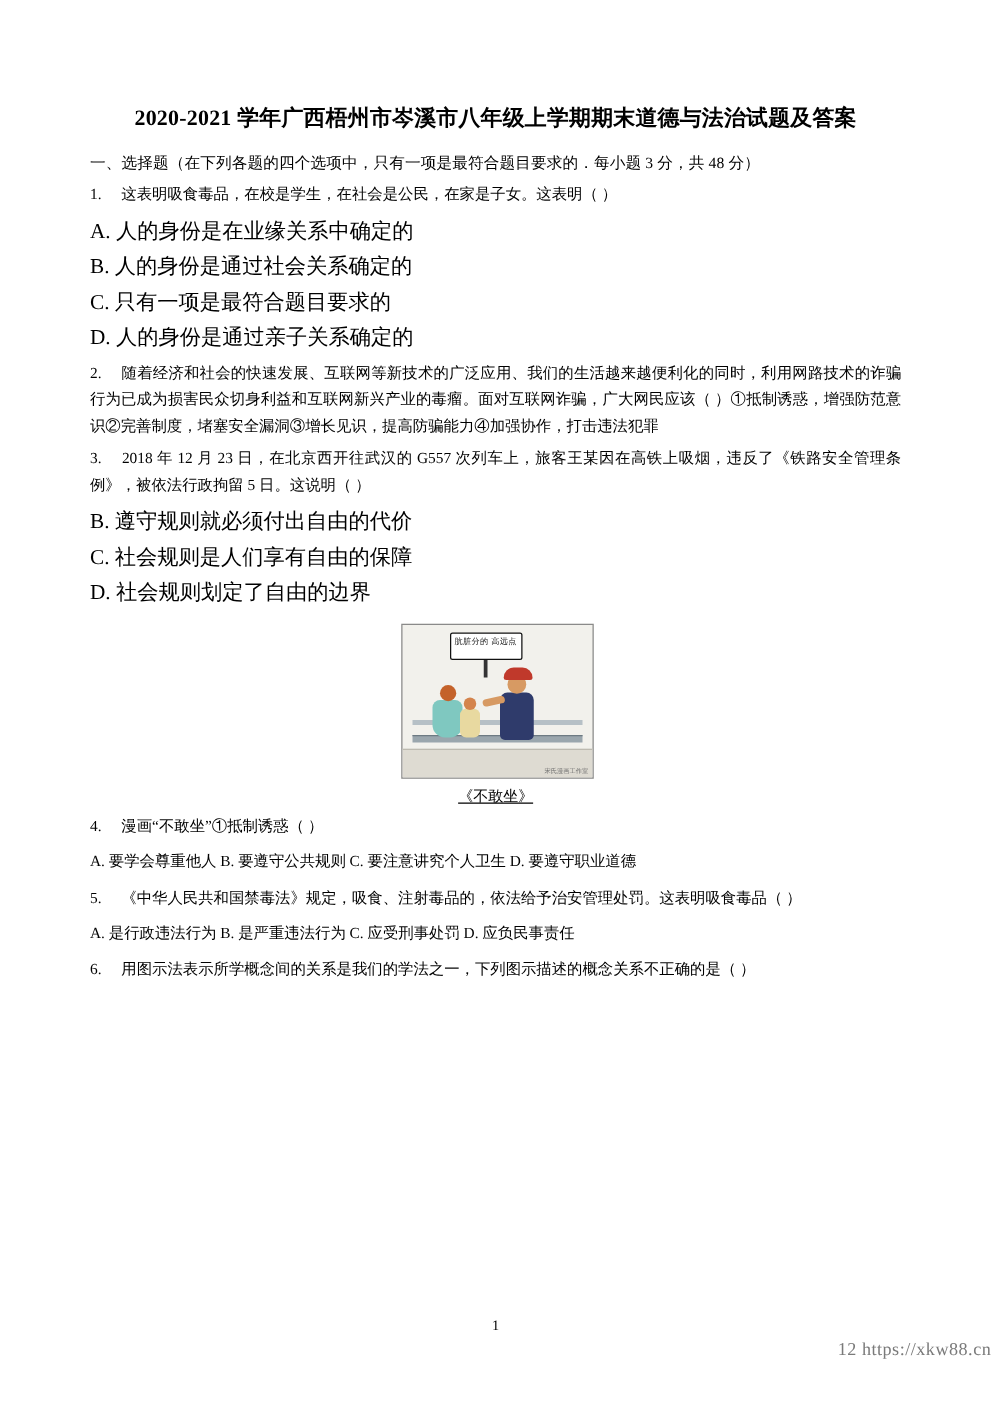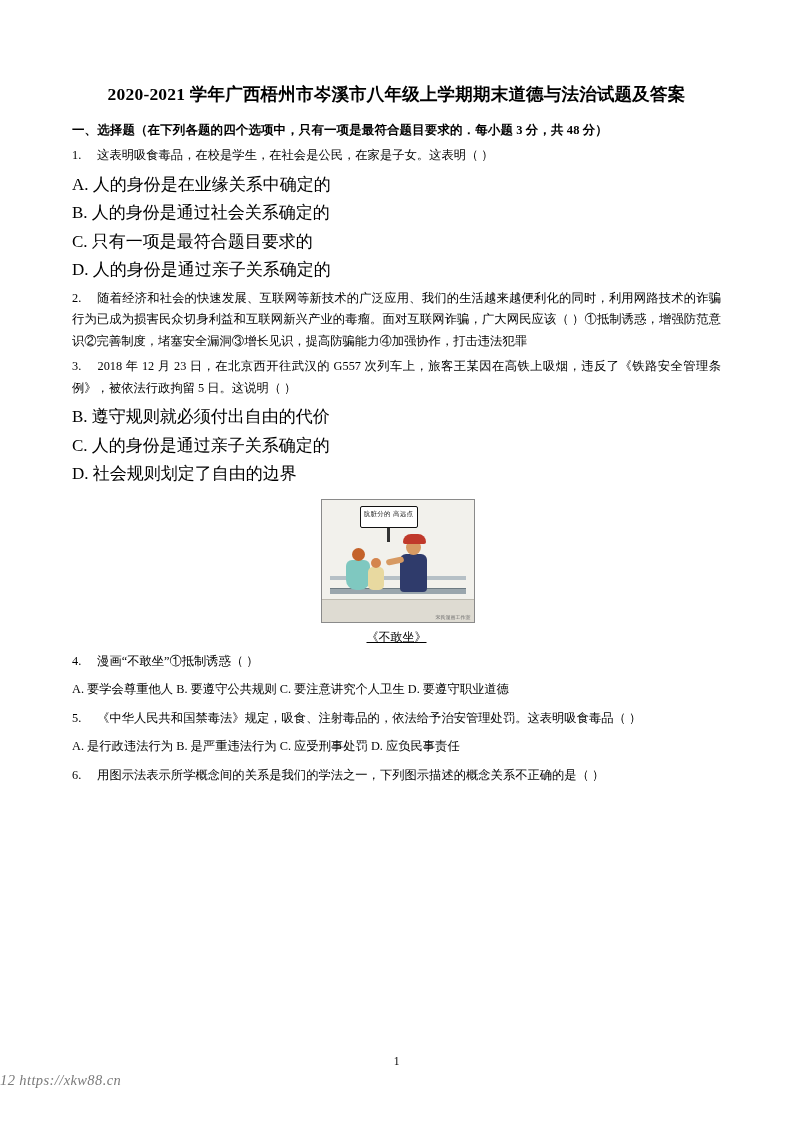--- a/index.html
+++ b/index.html
@@ -26,21 +26,21 @@
     font-family: "Liberation Serif", serif;
     font-size: 17.5px;
     font-weight: bold;
     text-align: center;
     line-height: 33px;
     letter-spacing: 0.2px;
     margin: 0 0 8px 0;
   }
   .section-head {
     font-size: 12.5px;
-    font-weight: bold;
+    font-weight: normal;
     line-height: 22px;
     margin: 8px 0 2px 0;
     letter-spacing: 0.1px;
   }
   .q {
     font-size: 12.3px;
     line-height: 21.5px;
     margin: 4px 0 2px 0;
     text-align: justify;
     text-justify: inter-ideograph;
@@ -222,26 +222,25 @@
     right: 0;
     top: 1055px;
     text-align: center;
     font-size: 11.5px;
   }
   .watermark {
     position: absolute;
     left: 0;
     right: 0;
     top: 1072px;
-    text-align: left;
+    text-align: right;
     font-size: 14.5px;
     color: #7a7a7a;
     font-family: "Liberation Serif", serif;
     letter-spacing: 0.4px;
-    font-style: italic;
   }
   .watermark .wm-num {
     color: #7a7a7a;
   }
 </style>
 </head>
 <body>
 
 <div class="page">
 
@@ -261,21 +260,21 @@
   <div class="q">
     <span class="num">2.</span>
     <span class="qtext">随着经济和社会的快速发展、互联网等新技术的广泛应用、我们的生活越来越便利化的同时，利用网路技术的诈骗行为已成为损害民众切身利益和互联网新兴产业的毒瘤。面对互联网诈骗，广大网民应该（  ）①抵制诱惑，增强防范意识②完善制度，堵塞安全漏洞③增长见识，提高防骗能力④加强协作，打击违法犯罪</span>
   </div>
 
   <div class="q">
     <span class="num">3.</span>
     <span class="qtext">2018 年 12 月 23 日，在北京西开往武汉的 G557 次列车上，旅客王某因在高铁上吸烟，违反了《铁路安全管理条例》，被依法行政拘留 5 日。这说明（  ）</span>
   </div>
   <div class="opt">B. 遵守规则就必须付出自由的代价</div>
-  <div class="opt">C. 人的身份是通过亲子关系确定的</div>
+  <div class="opt">C. 社会规则是人们享有自由的保障</div>
   <div class="opt">D. 社会规则划定了自由的边界</div>
 
   <div class="figure">
     <div class="cartoon">
       <div class="sign">肮脏分的 高远点</div>
       <div class="signpost"></div>
       <div class="bench2"></div>
       <div class="bench"></div>
       <div class="ground"></div>
       <div class="woman-body"></div>

